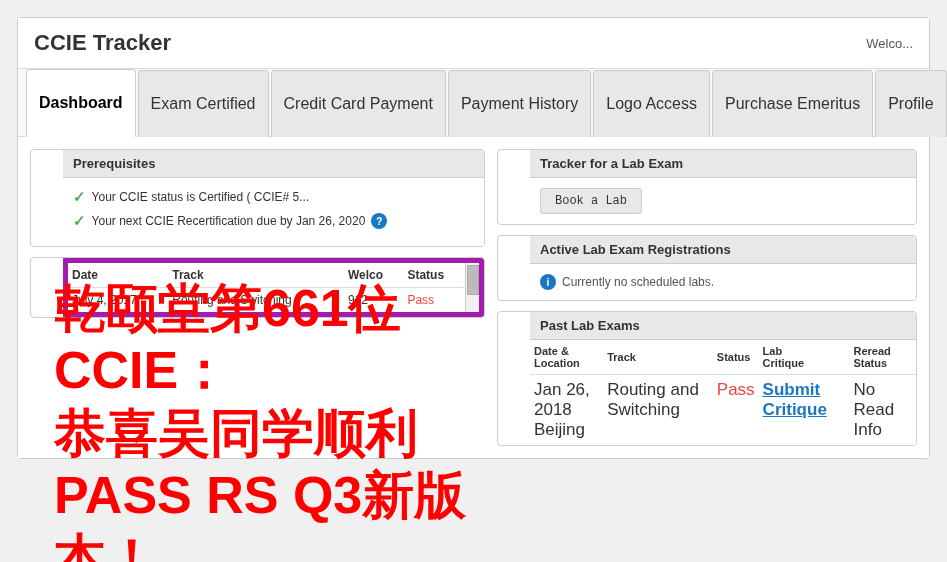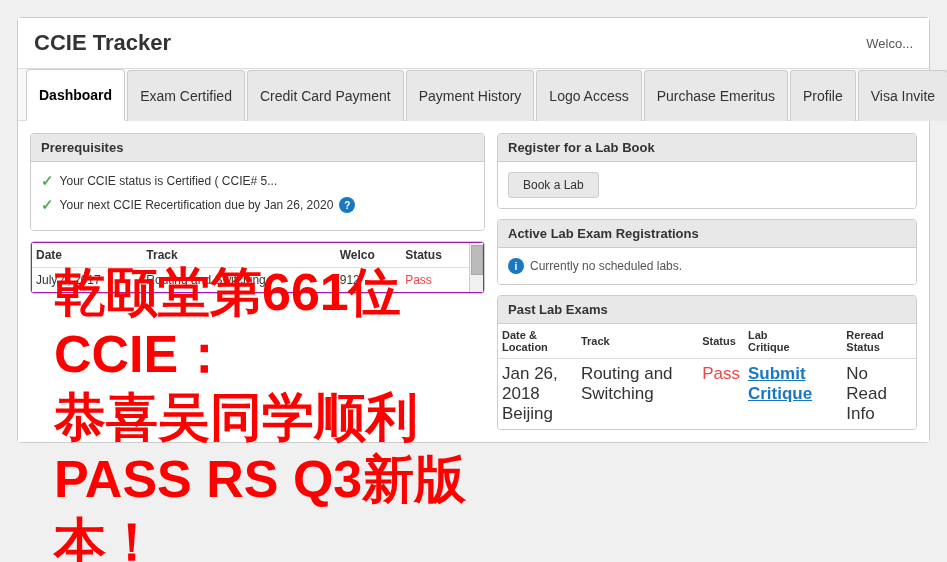--- a/index.html
+++ b/index.html
@@ -36,22 +36,22 @@
     }
     .nav-tabs {
       background: #f8f8f8;
       border-bottom: 1px solid #ddd;
       padding: 0 8px;
       display: flex;
       align-items: flex-end;
       gap: 2px;
     }
     .nav-tab {
-      padding: 17px 12px;
-      font-size: 14px;
+      padding: 24px 12px;
+      font-size: 16px;
       color: #333;
       border: 1px solid #ccc;
       border-bottom: none;
       background: #e8e8e8;
       border-radius: 4px 4px 0 0;
       cursor: pointer;
       margin-bottom: -1px;
       white-space: nowrap;
     }
     .nav-tab.active {
@@ -75,20 +75,21 @@
     .right-panel {
       width: 420px;
       display: flex;
       flex-direction: column;
       gap: 10px;
     }
     .panel {
       border: 1px solid #ccc;
       border-radius: 4px;
       overflow: hidden;
+      padding-left: 32px;
     }
     .panel-header {
       background: #e8e8e8;
       padding: 6px 10px;
       font-weight: bold;
       font-size: 13px;
       color: #333;
       border-bottom: 1px solid #ccc;
     }
     .panel-body {
@@ -150,21 +151,21 @@
       color: #333;
     }
     tr:nth-child(even) td {
       background: #f9f9f9;
     }
     .pass-badge {
       color: #ef4444;
     }
     .scrollable-table {
       position: relative;
-      border: 1px solid #a21caf;
+      border: 5px solid #a21caf;
     }
     .scrollbar-mock {
       position: absolute;
       right: 0;
       top: 0;
       bottom: 0;
       width: 14px;
       background: #f0f0f0;
       border-left: 1px solid #ccc;
     }
@@ -176,20 +177,21 @@
       margin: 2px auto;
     }
     .book-lab-btn {
       padding: 5px 14px;
       background: #e8e8e8;
       border: 1px solid #ccc;
       border-radius: 3px;
       cursor: pointer;
       font-size: 12px;
       color: #333;
+      font-family: Liberation Mono, monospace;
     }
     .no-labs-info {
       display: flex;
       align-items: center;
       gap: 6px;
       font-size: 12px;
       color: #555;
     }
     .past-lab-table th {
       font-size: 11px;
@@ -304,21 +306,21 @@
             </div>
           </div>
         </div>
       </div>
 
     </div>
 
     <div class="right-panel">
 
       <div class="panel">
-        <div class="panel-header">Register for a Lab Book</div>
+        <div class="panel-header">Tracker for a Lab Exam</div>
         <div class="panel-body">
           <button class="book-lab-btn">Book a Lab</button>
         </div>
       </div>
 
       <div class="panel">
         <div class="panel-header">Active Lab Exam Registrations</div>
         <div class="panel-body">
           <div class="no-labs-info">
             <span class="info-icon">i</span>

